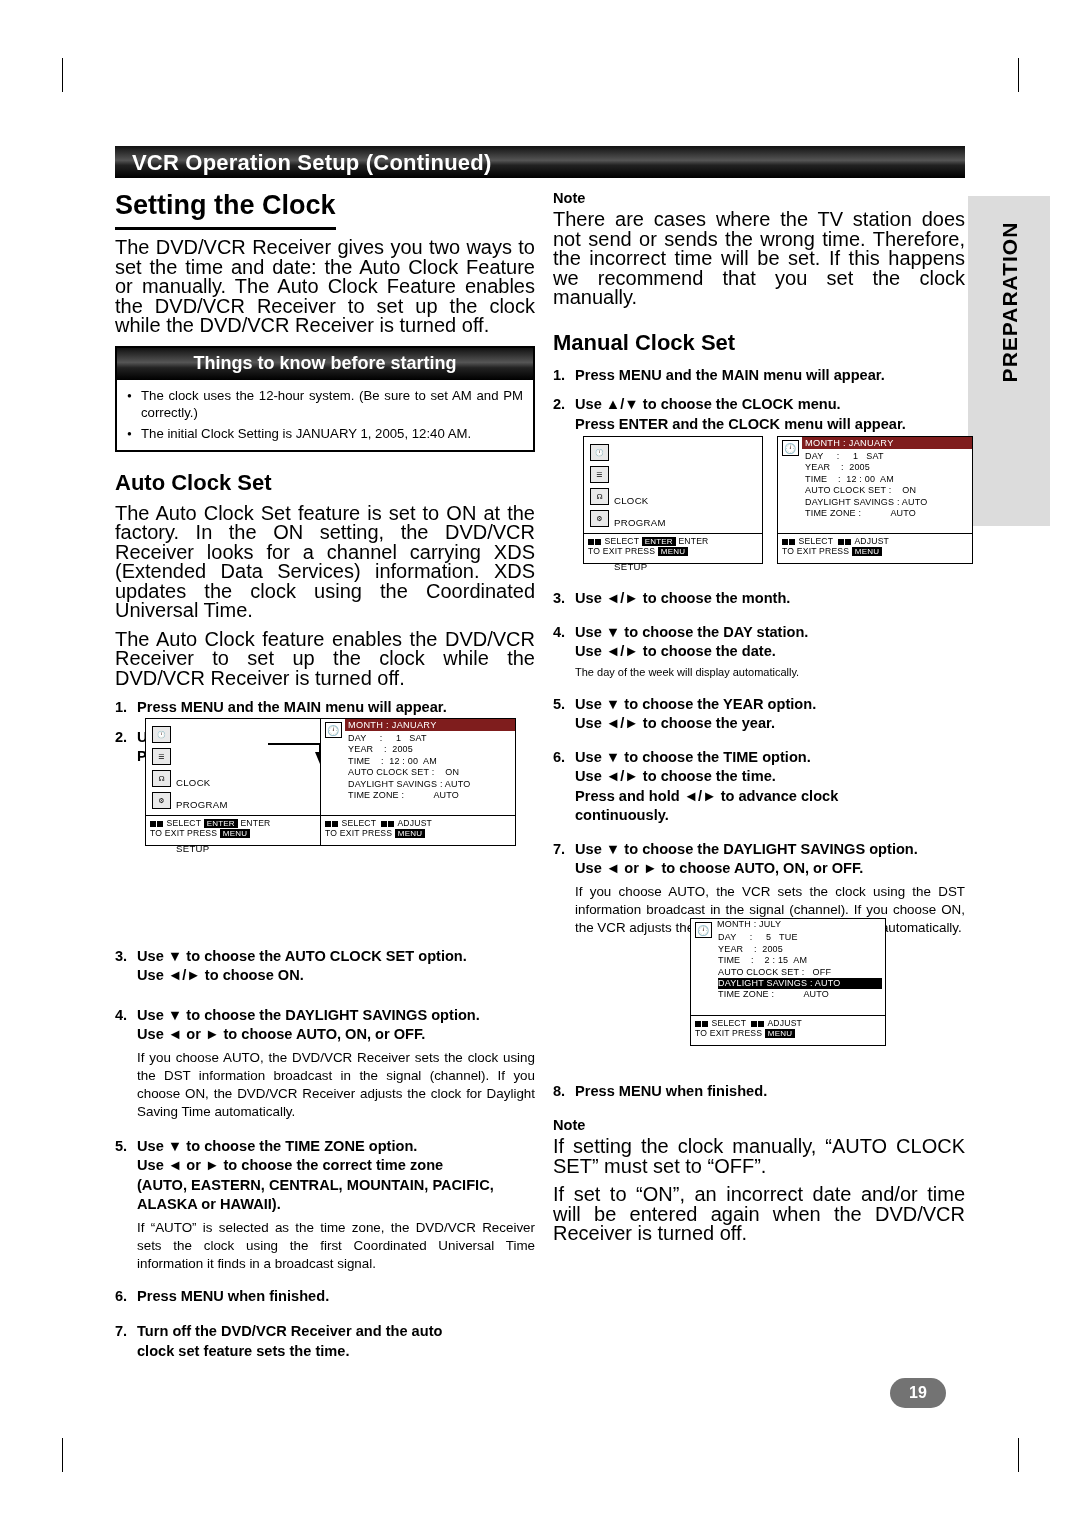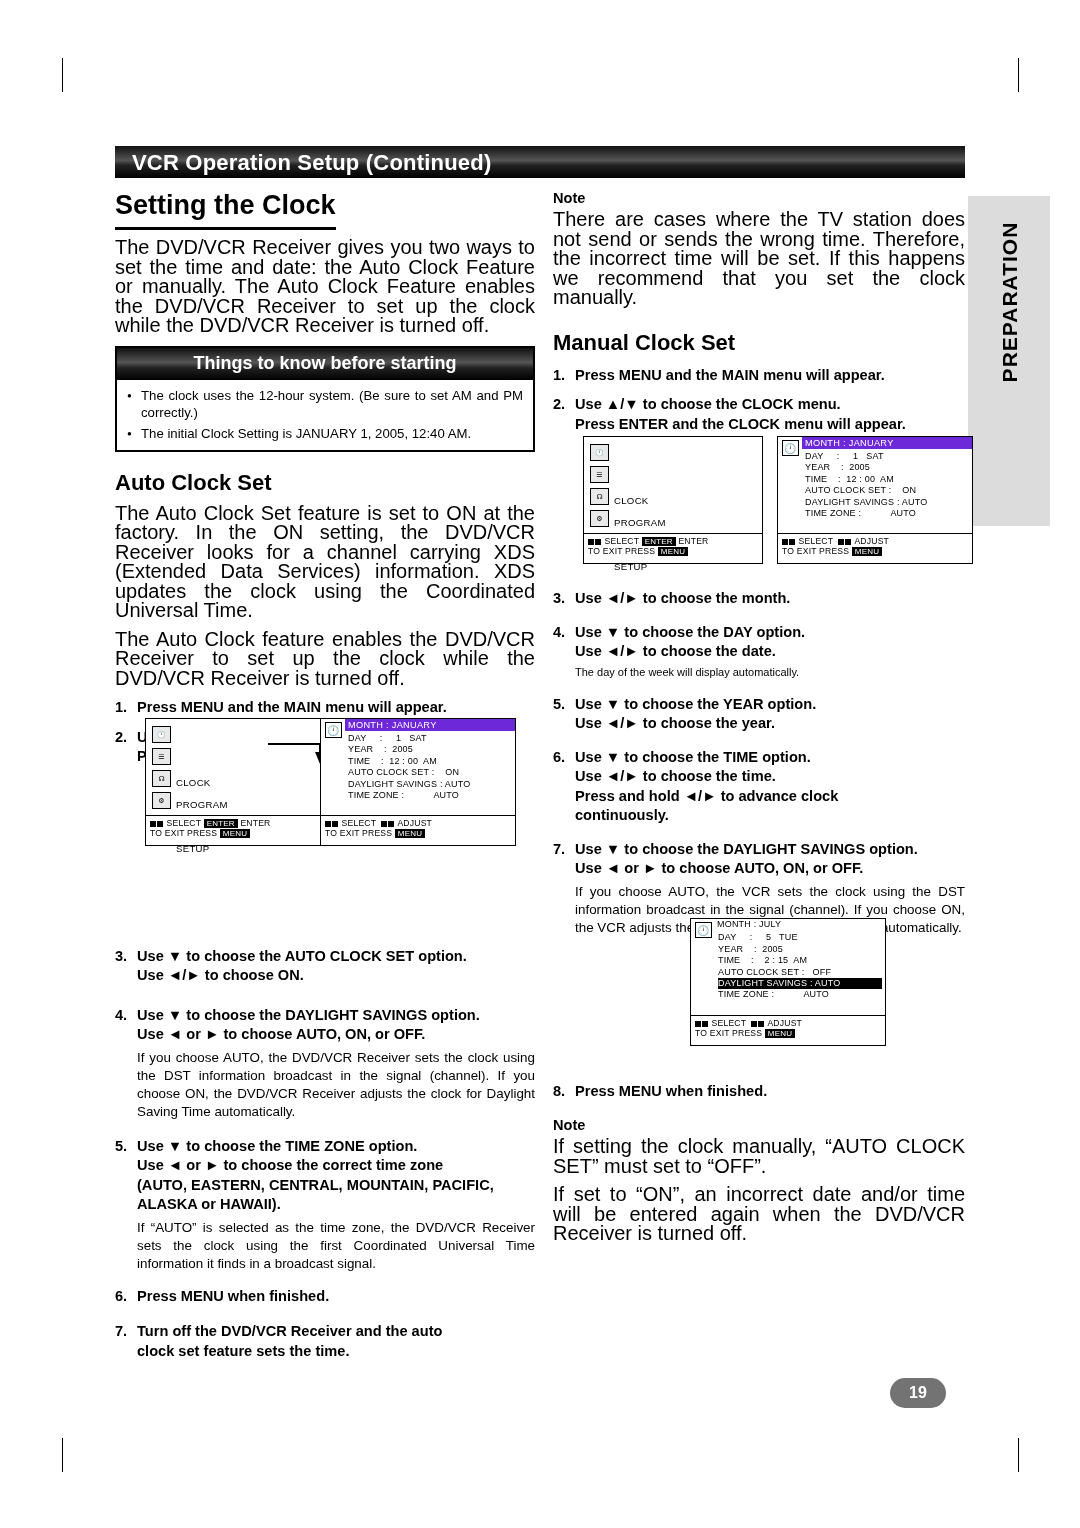--- a/index.html
+++ b/index.html
@@ -88,21 +88,21 @@
   }
   .blkbar {
     position:absolute; left:0; bottom:0; width:100%; background:#fff;
     border-top:1.5px solid #000;
   }
   .blkbar .l1, .blkbar .l2 { font-size:8.6px; padding-left:4px; letter-spacing:0.2px; white-space:nowrap;}
   .kbd { background:#000; color:#fff; padding:0 3px; font-size:8px; }
   .sq { display:inline-block; width:6px; height:6px; background:#000; margin-right:1px; vertical-align:-1px;}
 
   .menu-right { width:196px; height:128px; position:relative; }
-  .mr-title { background:#6d28d9; color:#fff; font-size:9.2px; padding:1px 3px; letter-spacing:0.3px;}
+  .mr-title { background:#7f1d1d; color:#fff; font-size:9.2px; padding:1px 3px; letter-spacing:0.3px;}
   .mr-rows { padding:2px 3px 0 3px; }
   .mr-row { font-size:9px; line-height:11.4px; white-space:pre; letter-spacing:0.2px;}
   .mr-row.hl { background:#000; color:#fff; }
   .clockicon {
     position:absolute; left:4px; top:3px; width:17px; height:16px; border:1.2px solid #000;
     display:flex; align-items:center; justify-content:center; font-size:10px;
   }
 
   
   .pgnum {
@@ -238,21 +238,21 @@
       <span class="num">2.</span><span>Use ▲/▼ to choose the CLOCK menu.</span>
     </div>
     <div class="step-sub">Press ENTER and the CLOCK menu will appear.</div>
 
     <div style="height:145px;"></div>
 
     <div class="step">
       <span class="num">3.</span><span>Use ◄/► to choose the month.</span>
     </div>
     <div class="step" style="margin-top:14px;">
-      <span class="num">4.</span><span>Use ▼ to choose the DAY option.</span>
+      <span class="num">4.</span><span>Use ▼ to choose the DAY station.</span>
     </div>
     <div class="step-sub">Use ◄/► to choose the date.</div>
     <div class="note-under">The day of the week will display automatically.</div>
 
     <div class="step" style="margin-top:14px;">
       <span class="num">5.</span><span>Use ▼ to choose the YEAR option.</span>
     </div>
     <div class="step-sub">Use ◄/► to choose the year.</div>
 
     <div class="step" style="margin-top:14px;">

